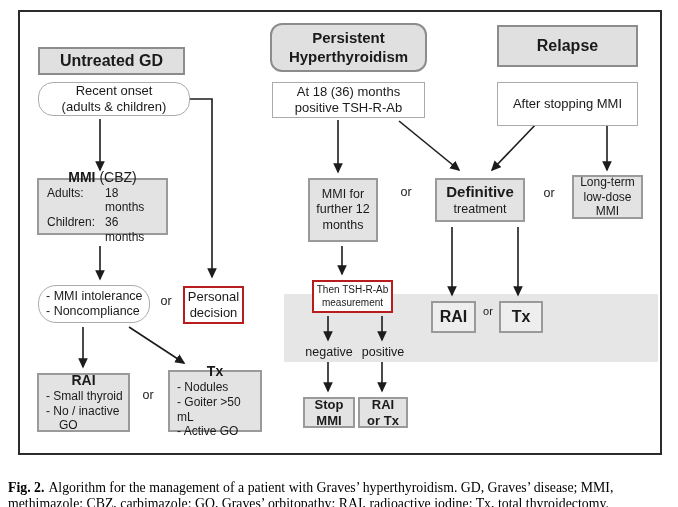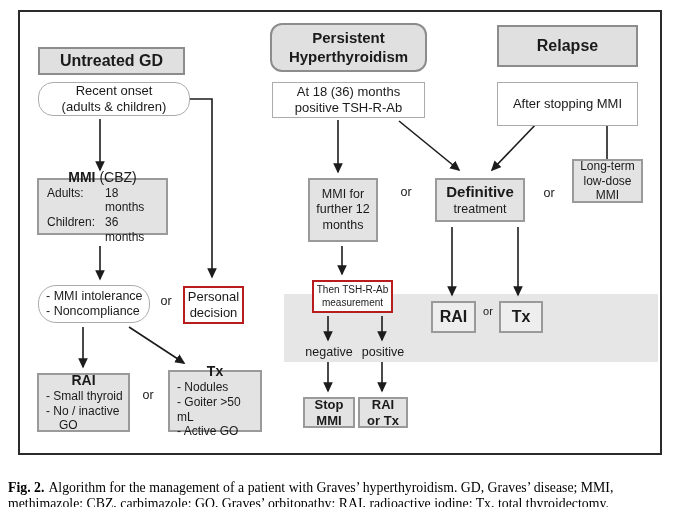--- a/index.html
+++ b/index.html
@@ -114,21 +114,21 @@
     <span>MMI for</span>
     <span>further 12</span>
     <span>months</span>
   </div>
 
   <div class="box gbox" style="left:435px;top:178px;width:90px;height:44px;">
     <span class="bold" style="font-size:15px;">Definitive</span>
     <span>treatment</span>
   </div>
 
-  <div class="box gbox" style="left:572px;top:159px;width:71px;height:44px;font-size:12px;">
+  <div class="box gbox" style="left:572px;top:175px;width:71px;height:44px;font-size:12px;">
     <span>Long-term</span>
     <span>low-dose</span>
     <span>MMI</span>
   </div>
 
   <div class="box wbox" style="left:38px;top:285px;width:112px;height:38px;align-items:flex-start;padding-left:7px;font-size:12.5px;border-radius:18px;">
     <span>- MMI intolerance</span>
     <span>- Noncompliance</span>
   </div>
   <div class="box wbox thick" style="left:183px;top:286px;width:61px;height:38px;">

